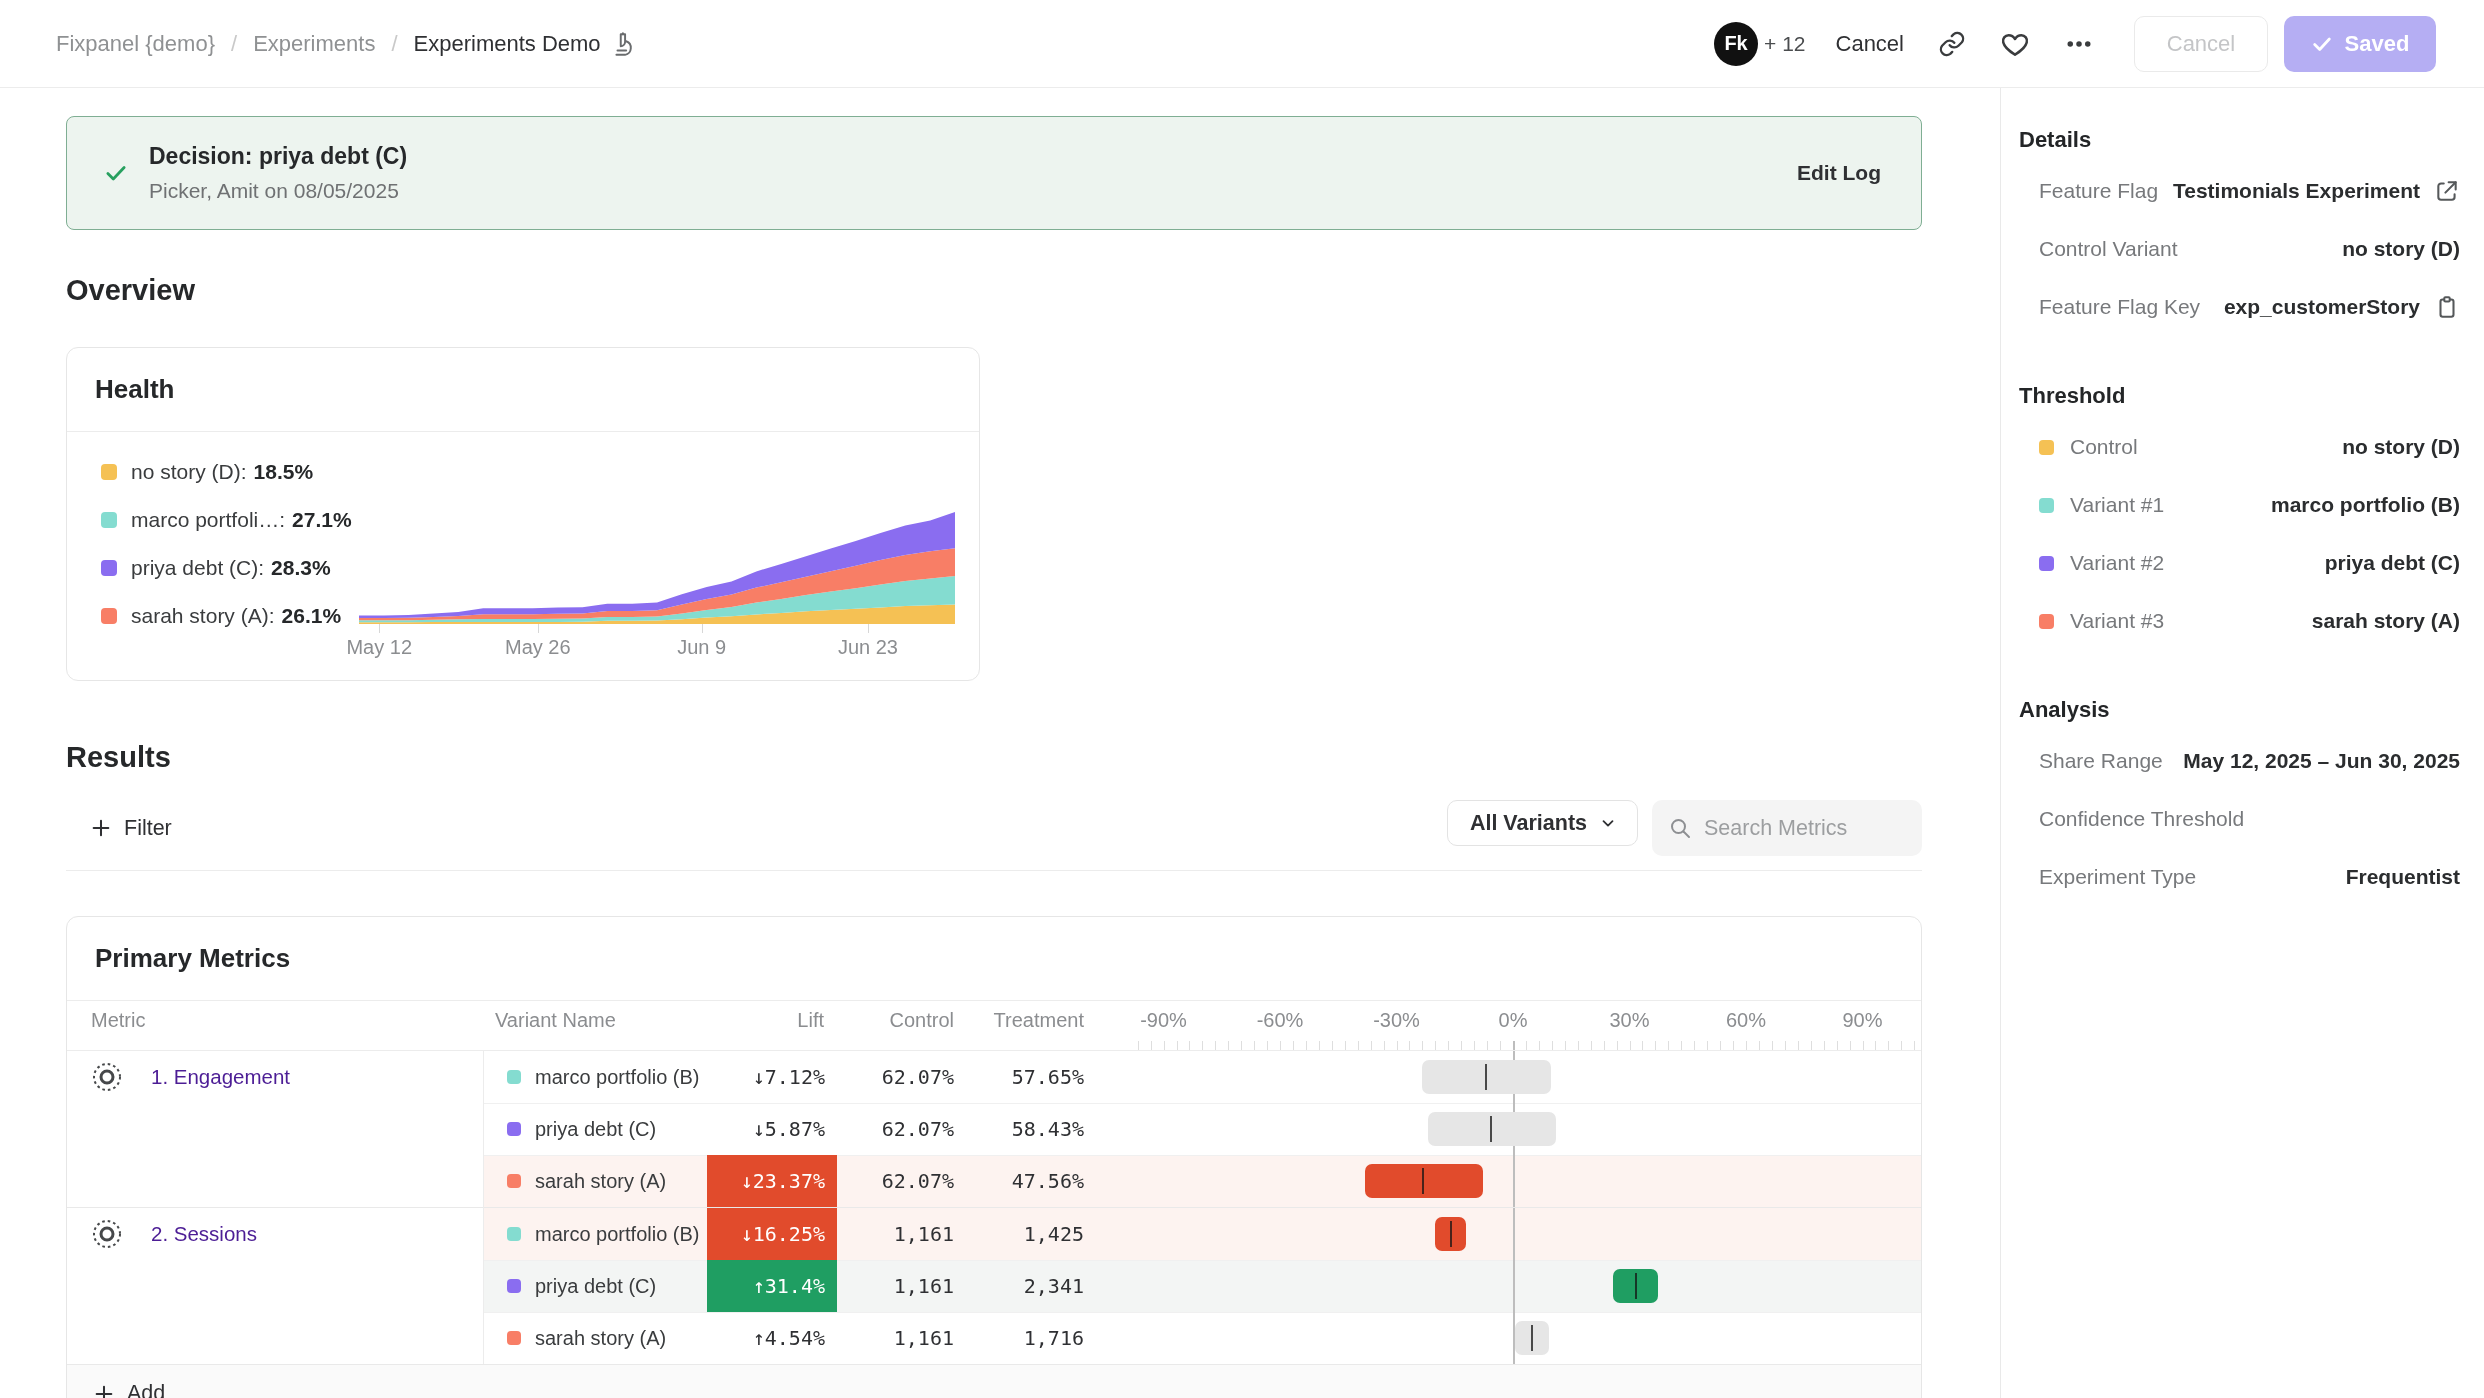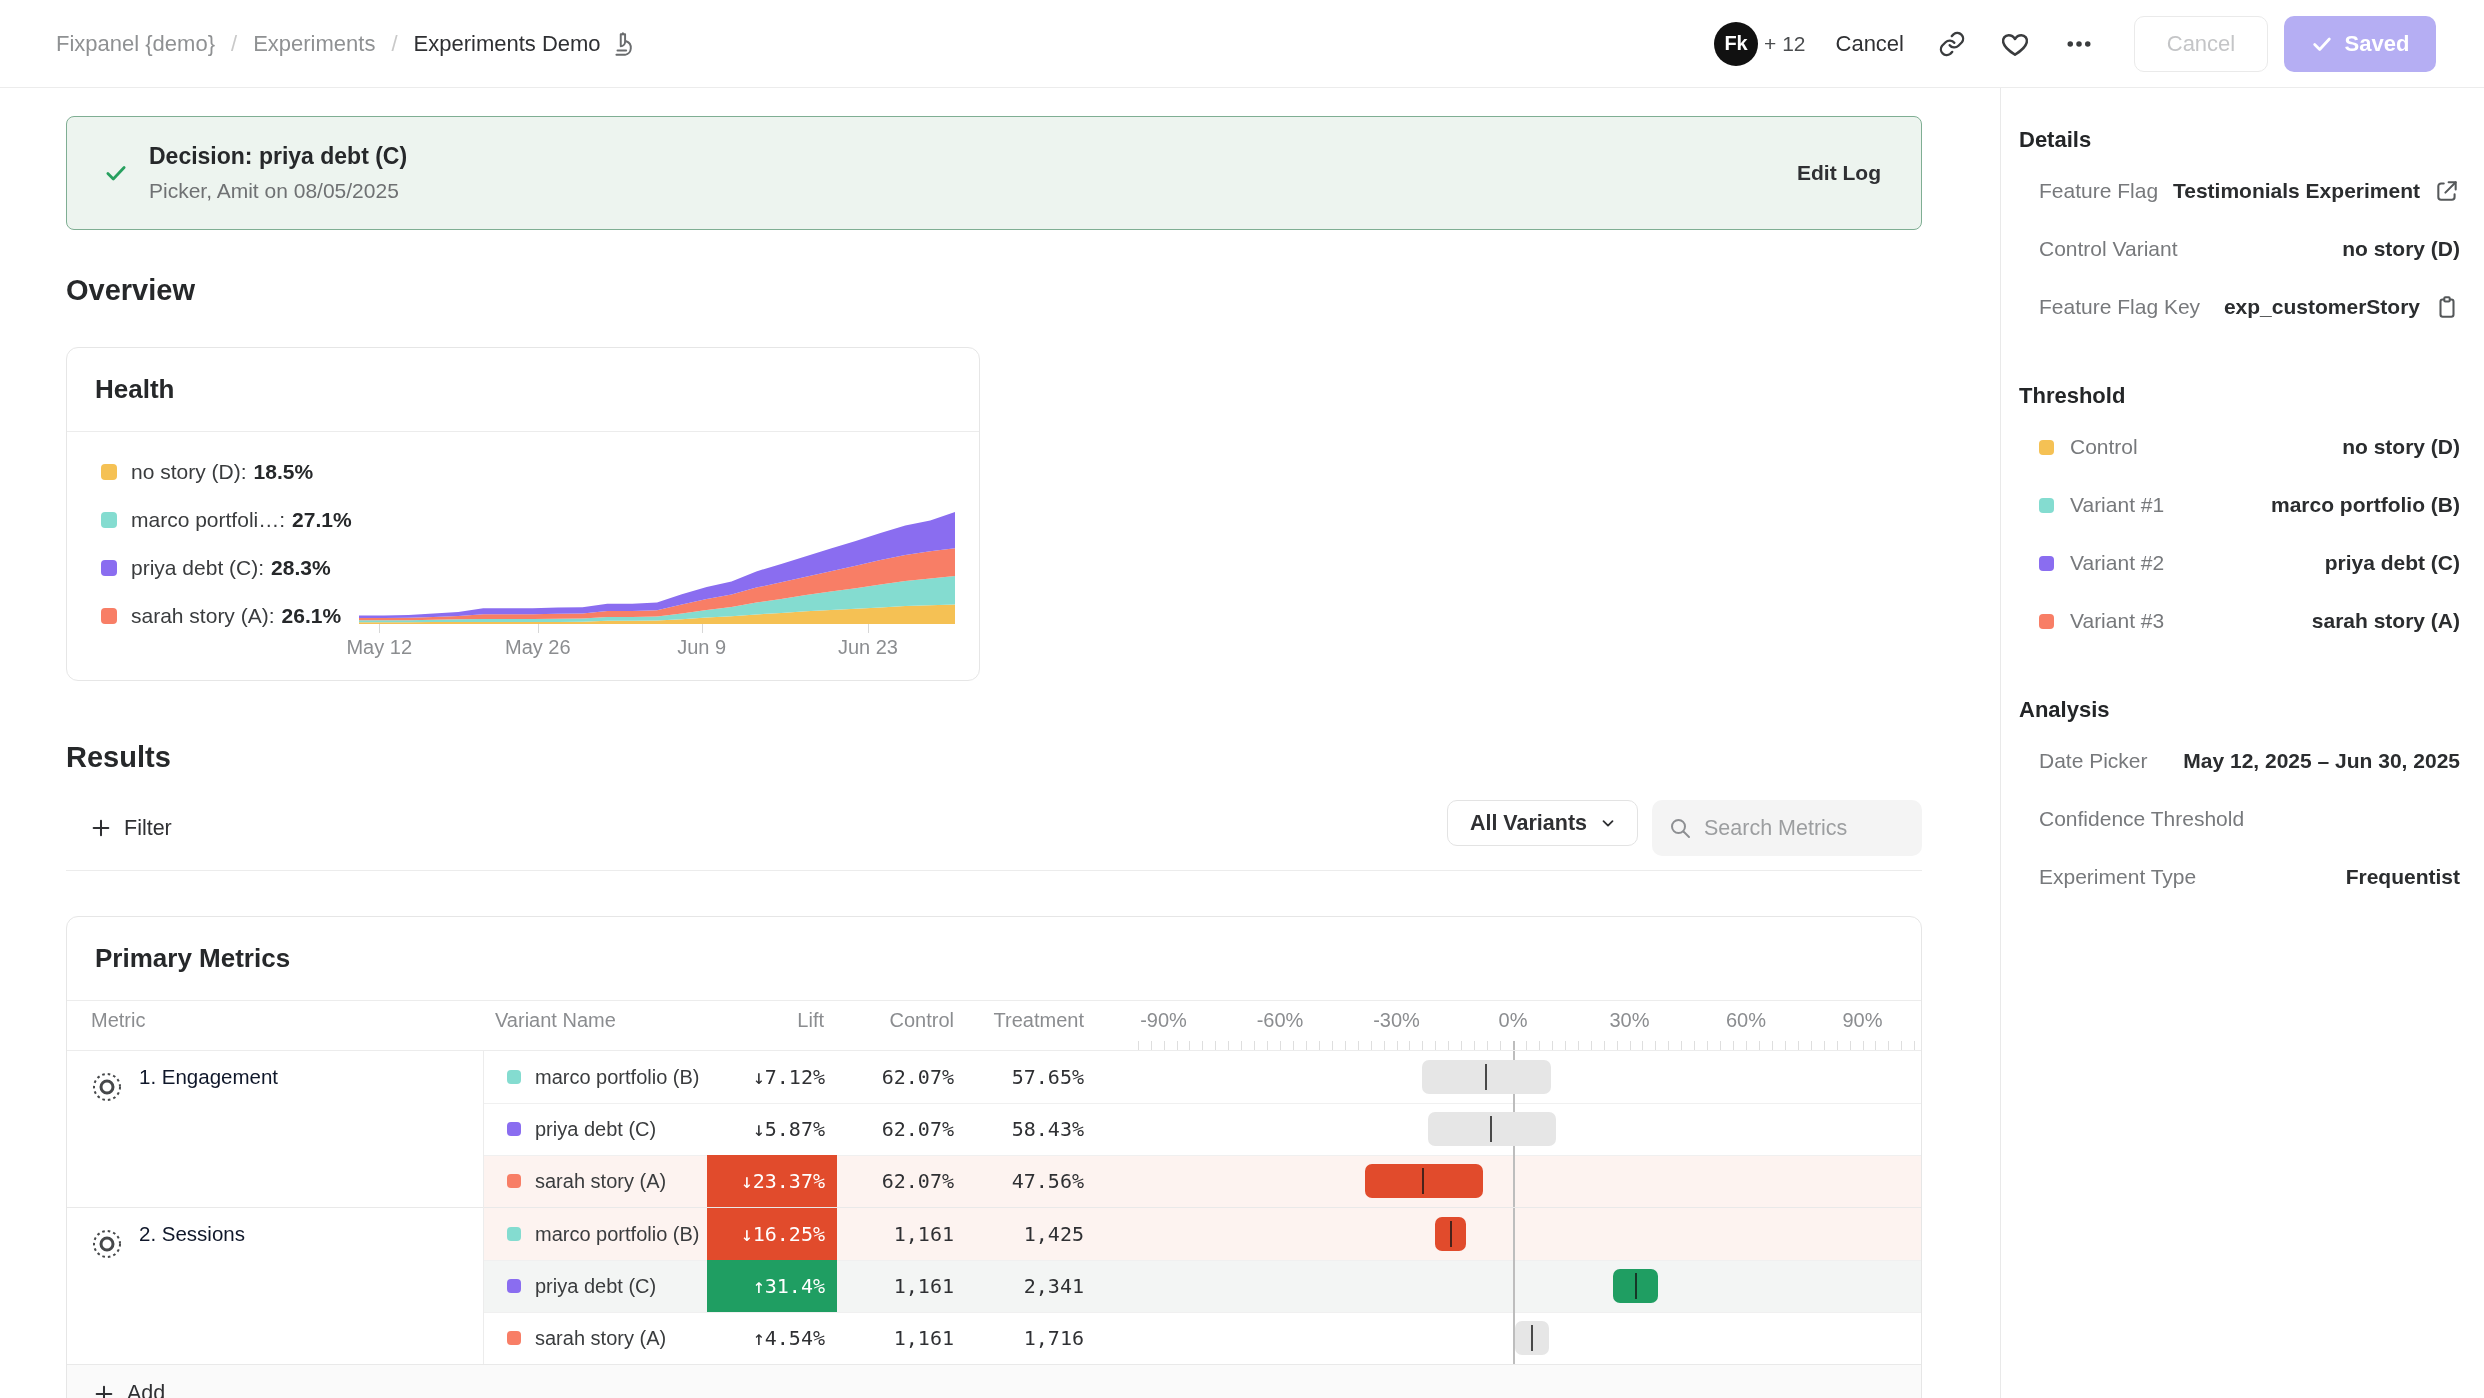--- a/index.html
+++ b/index.html
@@ -84,22 +84,22 @@
   .tick { position:absolute; bottom:0; width:1px; height:9px; background:#dedede; }
   .col-sep { position:absolute; left:416px; top:0; bottom:0; width:1px; background:#ececec; z-index:3; }
 
   .mrow { position:relative; height:52px; }
   .metric-group.sep { border-top:1px solid #e9e9e9; }
   .rowbg { position:absolute; left:416px; right:0; top:0; bottom:0; }
   .rowbg.pink { background:#fdf3f0; }
   .rowbg.grey { background:#f3f5f4; }
   .rowsep { position:absolute; left:416px; right:0; top:0; height:1px; background:#f0f0f0; }
   .cell { position:absolute; top:0; height:52px; line-height:52px; z-index:2; }
-  .cell-metric { left:0; width:416px; display:flex; align-items:flex-end; gap:16px; padding-left:24px;
-    font-size:20.5px; font-weight:500; color:#0f172a; }
+  .cell-metric { left:0; width:416px; display:flex; align-items:center; gap:28px; padding-left:24px;
+    font-size:20.5px; font-weight:500; color:#4c1d95; }
   .cell-variant { left:416px; width:224px; display:flex; align-items:center; gap:14px; padding-left:24px;
     font-size:20px; color:#3a3c3e; }
   .vdot { width:14px; height:14px; border-radius:4px; flex:none; }
   .mono { font-family:"DejaVu Sans Mono", monospace; font-size:20px; }
   .cell-lift { left:640px; width:130px; text-align:right; padding-right:12px; color:#2f3033; }
   .cell-lift.neg { background:#e14b2c; color:#fff; }
   .cell-lift.pos { background:#1f9e62; color:#fff; }
   .cell-ctrl { left:770px; width:120px; text-align:right; padding-right:3px; }
   .cell-trt  { left:890px; width:130px; text-align:right; padding-right:3px; }
   .cell-plot { left:1060px; width:796px; }
@@ -517,21 +517,21 @@
             <div class="sb-dot" style="background: rgb(248, 126, 102);"></div>
             <span class="sb-label">Variant #3</span>
             <span class="sb-val">sarah story (A)</span>
           </div>
         </div>
     </div>
     <div class="sb-section">
       <div class="sb-h">Analysis</div>
       <div>
           <div class="sb-row">
-            <span class="sb-label">Date Picker</span>
+            <span class="sb-label">Share Range</span>
             <span class="sb-val">May 12, 2025 – Jun 30, 2025</span>
           </div>
           <div class="sb-row">
             <span class="sb-label">Confidence Threshold</span>
             <span class="sb-val"></span>
           </div>
           <div class="sb-row">
             <span class="sb-label">Experiment Type</span>
             <span class="sb-val">Frequentist</span>
           </div>

